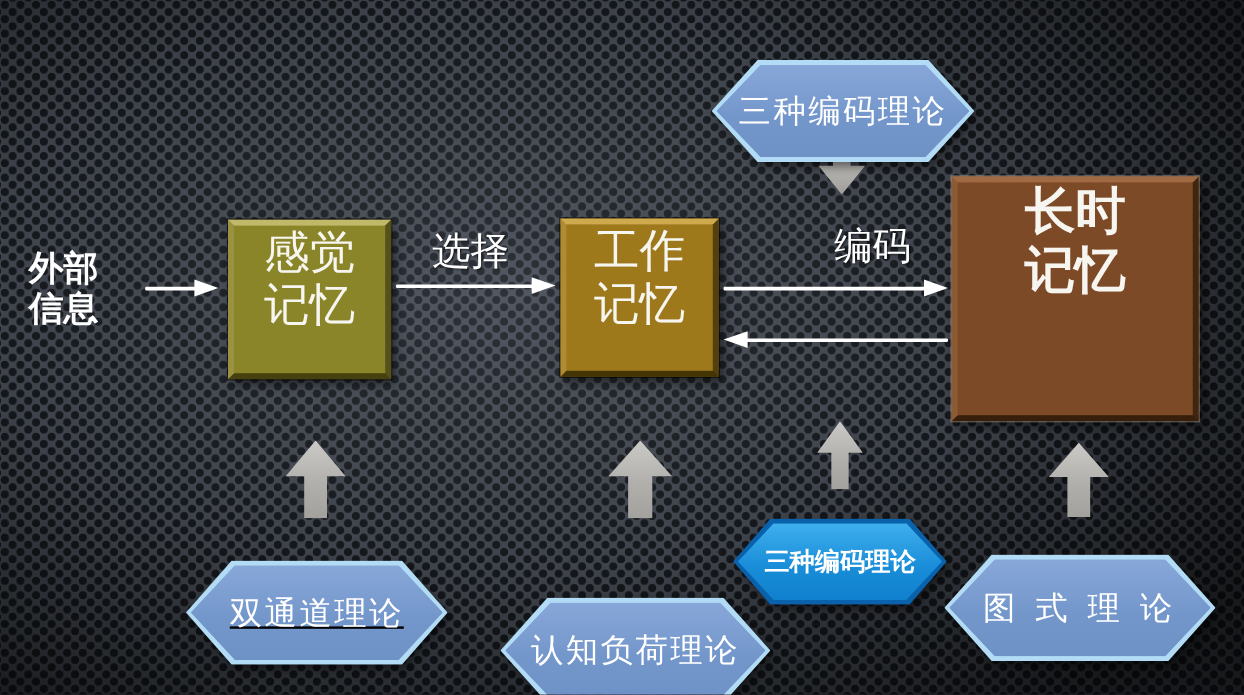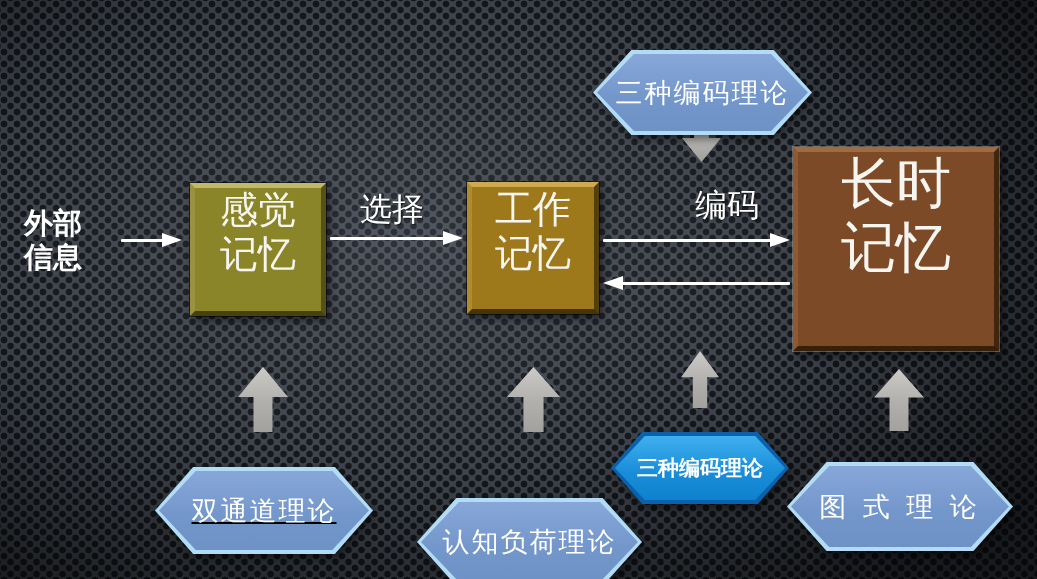--- a/index.html
+++ b/index.html
@@ -30,21 +30,21 @@
   #box-sensory{left:190px;top:183px;width:136px;height:133px;
     background:#8b8529;border-color:#c1b96a #55511a #46420f #9a9240;
     outline:1px solid rgba(0,0,0,0.55);}
   #box-working{left:467px;top:182px;width:132px;height:132px;
     background:#9d791c;border-color:#cfa94e #53400c #453505 #b18b31;
     outline:1px solid rgba(0,0,0,0.55);}
   #box-longterm{left:793px;top:147px;width:206px;height:204px;
     background:#7c4a27;border-color:#a06a42 #40250f #371f0b #8d5a34;
     outline:1px solid rgba(225,213,200,0.35);}
   #box-sensory .mbox-text,#box-working .mbox-text{font-size:38px;}
-  #box-longterm .mbox-text{font-size:55px;}
+  #box-longterm .mbox-text{font-size:42px;font-weight:bold;}
 
   
   .hex{
     position:absolute;display:flex;align-items:center;justify-content:center;
     filter:drop-shadow(3px 4px 4px rgba(0,0,0,0.5));
   }
   .hex-border,.hex-fill{
     clip-path:polygon(0 50%,17.5% 0,82.5% 0,100% 50%,82.5% 100%,17.5% 100%);
   }
   .hex-border{position:absolute;inset:0;background:#b2dcf6;}

